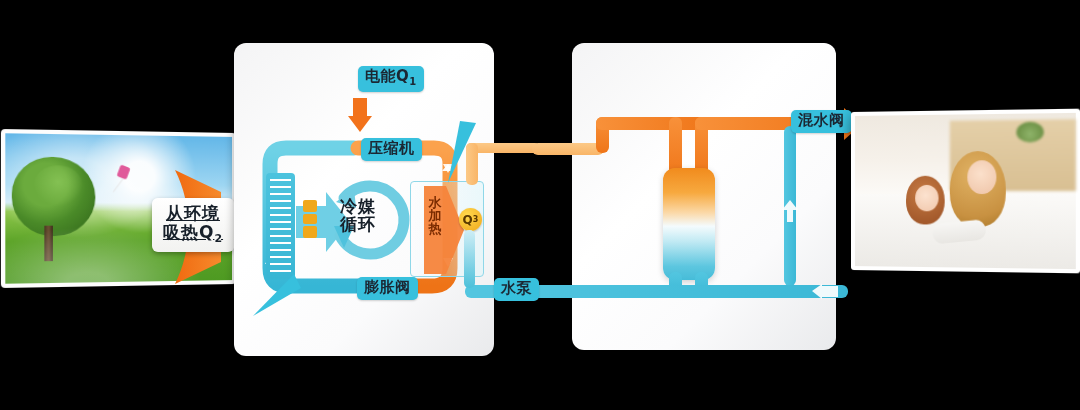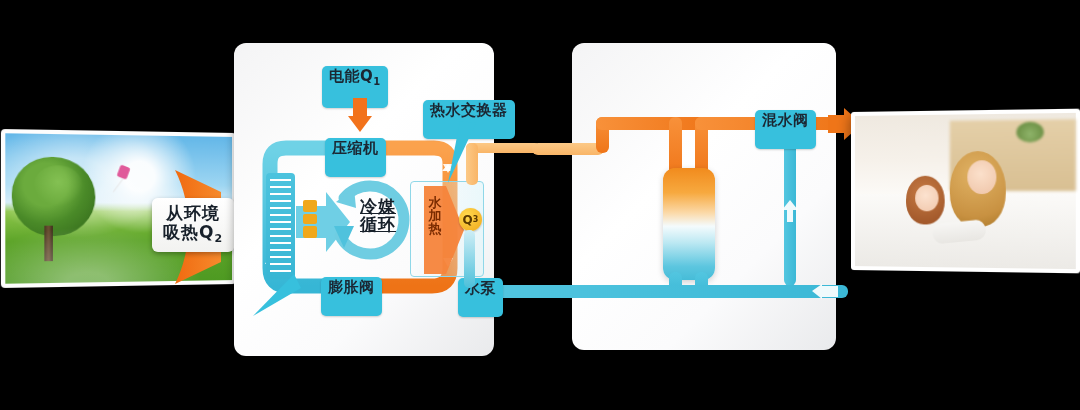--- a/index.html
+++ b/index.html
@@ -129,26 +129,27 @@
   .warmv{ background:linear-gradient(to right,#f8913a,#ef7518); }
   .pale{ background:linear-gradient(to bottom,#fcc987,#f9b567); }
 
   
   .tag{
     position:absolute;
     background:#37c0dd;
     color:#1b2733;
     font-weight:bold;
     border-radius:5px;
-    padding:3px 7px 20px;
+    padding:3px 7px 4px;
     font-size:15px;
     line-height:1.05;
     white-space:nowrap;
     letter-spacing:.5px;
     box-shadow:0 1px 2px rgba(0,0,0,.18);
+    margin-left:36px;
   }
   .tag sub{ font-size:10px; font-weight:bold; }
   .callout-tail{ position:absolute; }
 
   .whitecard{
     position:absolute;
     background:linear-gradient(to bottom,#ffffff,#f2f2f0);
     border-radius:6px;
     box-shadow:0 2px 5px rgba(0,0,0,.3);
     color:#17202a;
@@ -180,21 +181,21 @@
   .qbadge sub{ font-size:8px; }
 
   .vlabel{
     position:absolute;
     color:#b5410a; font-weight:bold; font-size:12px;
     line-height:1.0; text-align:center; width:14px;
     letter-spacing:0;
   }
   .cyclelabel{
     position:absolute; color:#17202a; font-weight:bold;
-    font-size:17px; line-height:1.05; text-align:right; letter-spacing:1px;text-decoration:underline;
+    font-size:17px; line-height:1.05; text-align:left; letter-spacing:1px;
   }
   .exch-box{
     position:absolute; border:1px solid #8fd7e8; border-radius:4px;
     background:linear-gradient(to right,rgba(255,255,255,0),rgba(220,245,250,.55));
   }
   .coil{
     position:absolute; border-radius:4px;
     background:linear-gradient(to bottom,#4cc3de,#39b6d4);
   }
   .coil i{
@@ -219,21 +220,21 @@
   <svg style="left:175px;top:170px;width:76px;height:115px">
     <defs>
       <linearGradient id="gOrangeArrow" x1="0" y1="0" x2="1" y2="0">
         <stop offset="0%" stop-color="#f06a10"></stop>
           <stop offset="100%" stop-color="#f68a2c"></stop>
       </linearGradient>
     </defs>
     <path d="M0,0 L46,22 L46,92 L0,114 C18,78 18,36 0,0 Z" fill="url(#gOrangeArrow)"></path>
   </svg>
 
-  <div class="whitecard" style="left:152px;top:198px;width:82px;">
+  <div class="whitecard" style="left:152px;top:198px;width:82px;text-decoration:underline;">
     <div>从环境</div>
     <div>
       <span>吸热Q</span><sub>2</sub>
     </div>
   </div>
 
   <div class="unit-panel" id="panel-hp"></div>
 
   <svg style="left:262px;top:140px;width:240px;height:165px">
     <defs>
@@ -315,23 +316,20 @@
   <div class="vlabel" style="left:428px;top:196px;color:#7a2b00;font-size:13px;">
     <div>水</div>
     <div>加</div>
     <div>热</div>
   </div>
   <div class="qbadge" style="left:459px;top:208px;">
     <span>Q</span>
       <sub>3</sub>
   </div>
 
-  <div class="tag" style="left:423px;top:100px;">
-    <span>热水交换器</span>
-  </div>
   <svg class="callout-tail" style="left:446px;top:121px;width:48px;height:62px">
     <path d="M14,0 L30,2 L2,62 Z" fill="#37c0dd"></path>
   </svg>
 
   <svg class="callout-tail" style="left:253px;top:274px;width:48px;height:44px">
     <path d="M41,0 L48,14 L0,42 Z" fill="#37c0dd"></path>
   </svg>
 
   <div class="pipe pale" style="left:466px;top:143px;width:74px;height:10px;border-radius:5px;"></div>
   <div class="pipe" style="left:466px;top:143px;width:12px;height:42px;background:linear-gradient(to right,#fcc987,#f9b567);border-radius:5px;"></div>

